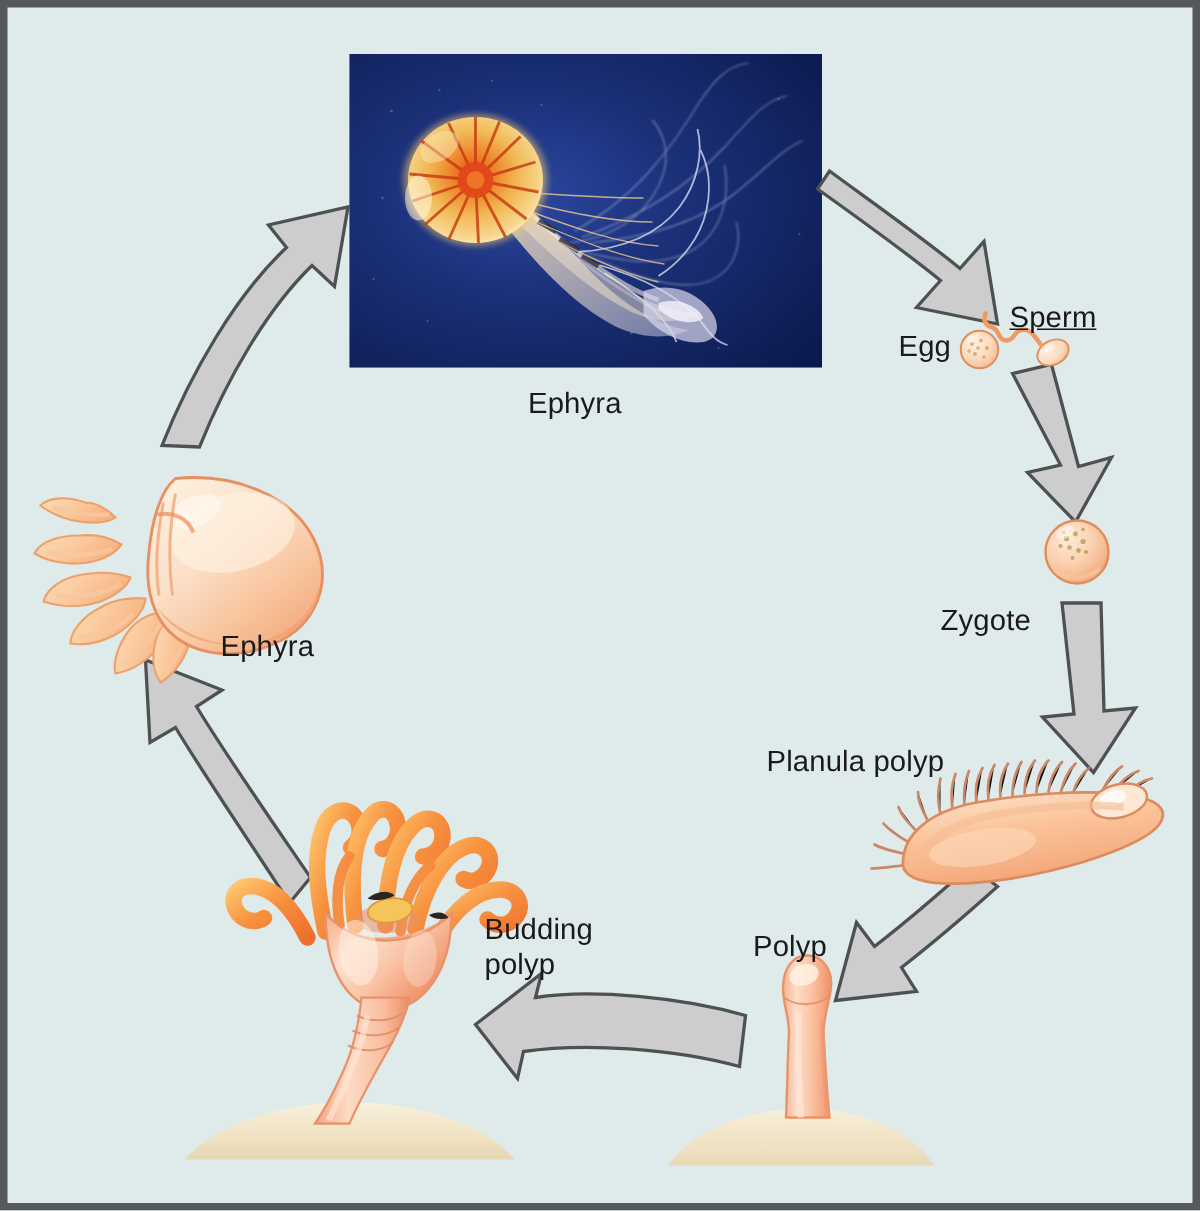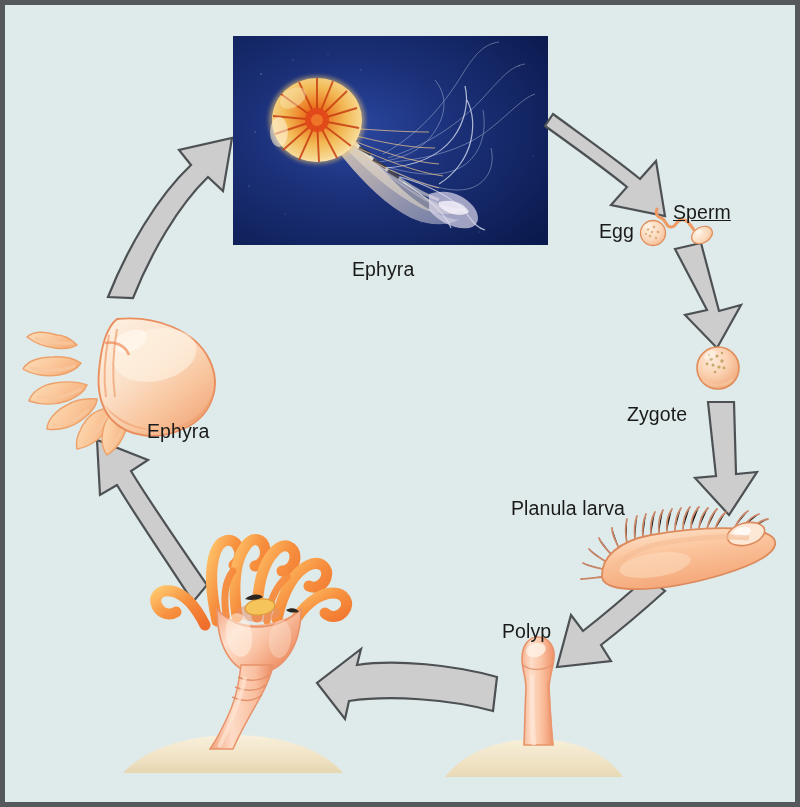--- a/index.html
+++ b/index.html
@@ -321,21 +321,21 @@
                  C682,580 648,585 624,584
                  C606,583 598,579 597,572 Z" fill="url(#planG)" stroke="#dd8a5c" stroke-width="1.8"></path>
 
         <ellipse cx="741" cy="529" rx="19" ry="11" fill="#fde7d5" stroke="#dd8a5c" stroke-width="1.6" transform="rotate(-14 741 529)"></ellipse>
         <ellipse cx="737" cy="527" rx="9" ry="5" fill="#ffffff" opacity="0.75" transform="rotate(-14 737 527)"></ellipse>
 
         <path d="M610,566 C616,552 634,542 664,537 C694,532 724,531 744,533" fill="none" stroke="#f5bd95" stroke-width="5" opacity="0.6"></path>
         <ellipse cx="650" cy="560" rx="36" ry="12" fill="#fddcc0" opacity="0.55" transform="rotate(-9 650 560)"></ellipse>
       </g>
     </svg>
-    <div class="label" style="left:506px; top:492px;">Planula larva</div>
+    <div class="label" style="left:506px; top:492px;">Planula polyp</div>
 
     <svg class="layer">
       <defs>
         <linearGradient id="sandG" x1="0" y1="0" x2="0" y2="1">
           <stop offset="0%" stop-color="#f7efda"></stop>
           <stop offset="55%" stop-color="#f1e4c6"></stop>
           <stop offset="100%" stop-color="#e8d9b6"></stop>
         </linearGradient>
         <linearGradient id="polypG" x1="0" y1="0" x2="1" y2="0">
           <stop offset="0%" stop-color="#f6b392"></stop>
@@ -435,20 +435,22 @@
                  C234,730 244,712 252,698
                  C260,684 266,672 268,660 Z" fill="url(#stalkG)" stroke="#e8926a" stroke-width="1.5"></path>
         <g stroke="#e08b63" stroke-width="1.4" fill="none" opacity="0.85">
           <path d="M233,672 C243,677 256,676 264,670"></path>
           <path d="M230,682 C241,687 253,686 261,680"></path>
           <path d="M227,692 C238,697 249,696 257,690"></path>
         </g>
         <path d="M240,672 C236,694 226,718 214,742" fill="none" stroke="#fde4d2" stroke-width="4" opacity="0.7"></path>
       </g>
     </svg>
+    <div class="label" style="left:318px; top:604px;">Budding
+polyp</div>
 
     <svg class="layer">
       <defs>
         <linearGradient id="ephyraBellG" x1="0.15" y1="0.05" x2="0.85" y2="0.95">
           <stop offset="0%" stop-color="#fdeedd"></stop>
           <stop offset="38%" stop-color="#fbe0c8"></stop>
           <stop offset="72%" stop-color="#f8c49c"></stop>
           <stop offset="100%" stop-color="#f2a87d"></stop>
         </linearGradient>
         <linearGradient id="lappetG" x1="0" y1="0" x2="1" y2="0.4">

